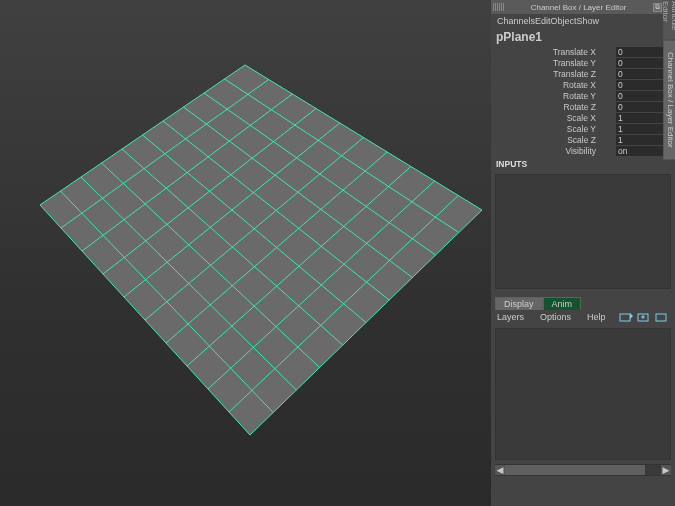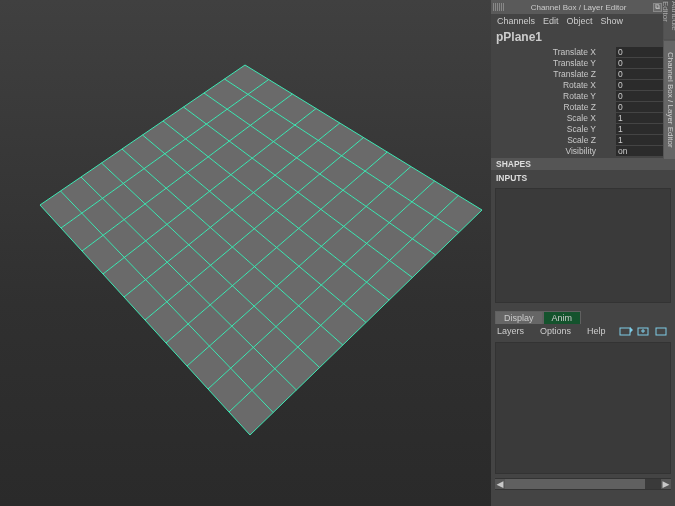--- a/index.html
+++ b/index.html
@@ -15,21 +15,21 @@
   .vtab { position: absolute; right: -2px; top: 40px; width: 14px; height: 120px; background: #666; writing-mode: vertical-rl; text-orientation: mixed; font-size: 8px; color: #ccc; display: flex; align-items: center; justify-content: center; border: 1px solid #555; }
   .vtab2 { position: absolute; right: -2px; top: 0px; width: 14px; height: 40px; background: #555; writing-mode: vertical-rl; text-orientation: mixed; font-size: 8px; color: #aaa; display: flex; align-items: center; justify-content: center; border: 1px solid #505050; }
 
   .titlebar { height: 14px; background: #5a5a5a; display: flex; align-items: center; justify-content: space-between; padding: 0 2px; }
   .titlebar .grip { display: flex; gap: 1px; }
   .titlebar .grip span { width: 1px; height: 8px; background: #888; display: inline-block; }
   .titlebar .title { font-size: 8px; color: #ccc; }
   .titlebar .wbtns { display: flex; gap: 2px; }
   .titlebar .wbtn { width: 9px; height: 9px; background: #6a6a6a; border: 1px solid #888; display:flex; align-items:center; justify-content:center; font-size:7px; color:#ccc; cursor:pointer;}
   
-  .menubar { height: 14px; background: #444; display: flex; align-items: center; gap: 8px; padding: 0 6px; }
+  .menubar { height: 14px; background: #444; display: flex; align-items: center; padding: 0 6px; }
   .menubar span { font-size: 9px; color: #ccc; cursor: pointer; }
 
   .objname { padding: 2px 5px; font-size: 12px; font-weight: bold; color: #ccc; }
 
   .channels { padding: 0 3px 0 0; }
   .chrow { display: flex; height: 11px; align-items: center; }
   .chlabel { flex: 1; text-align: right; padding-right: 20px; font-size: 8.5px; color: #c8c8c8; }
   .chval { width: 56px; height: 10px; background: #2b2b2b; color: #ccc; font-size: 8.5px; padding: 0 2px; border: none; outline: none; }
 
   .sectionhdr { background: #555; padding: 1px 5px; font-size: 8.5px; font-weight: bold; color: #ddd; margin-top: 2px; }
@@ -254,21 +254,20 @@
       <div class="chrow">
           <div class="chlabel">Scale Z</div>
           <input class="chval" value="1" style="">
         </div>
       <div class="chrow">
           <div class="chlabel">Visibility</div>
           <input class="chval" value="on" style="">
         </div>
     </div>
 
-    <div class="sectionhdr">SHAPES</div>
     <div class="sectionhdr" style="background:transparent;font-weight:bold;">INPUTS</div>
 
     <div class="midbox"></div>
 
     <div class="tabs">
       <div class="tab active">Display</div>
       <div class="tab">Anim</div>
     </div>
 
     <div class="layersbar">

